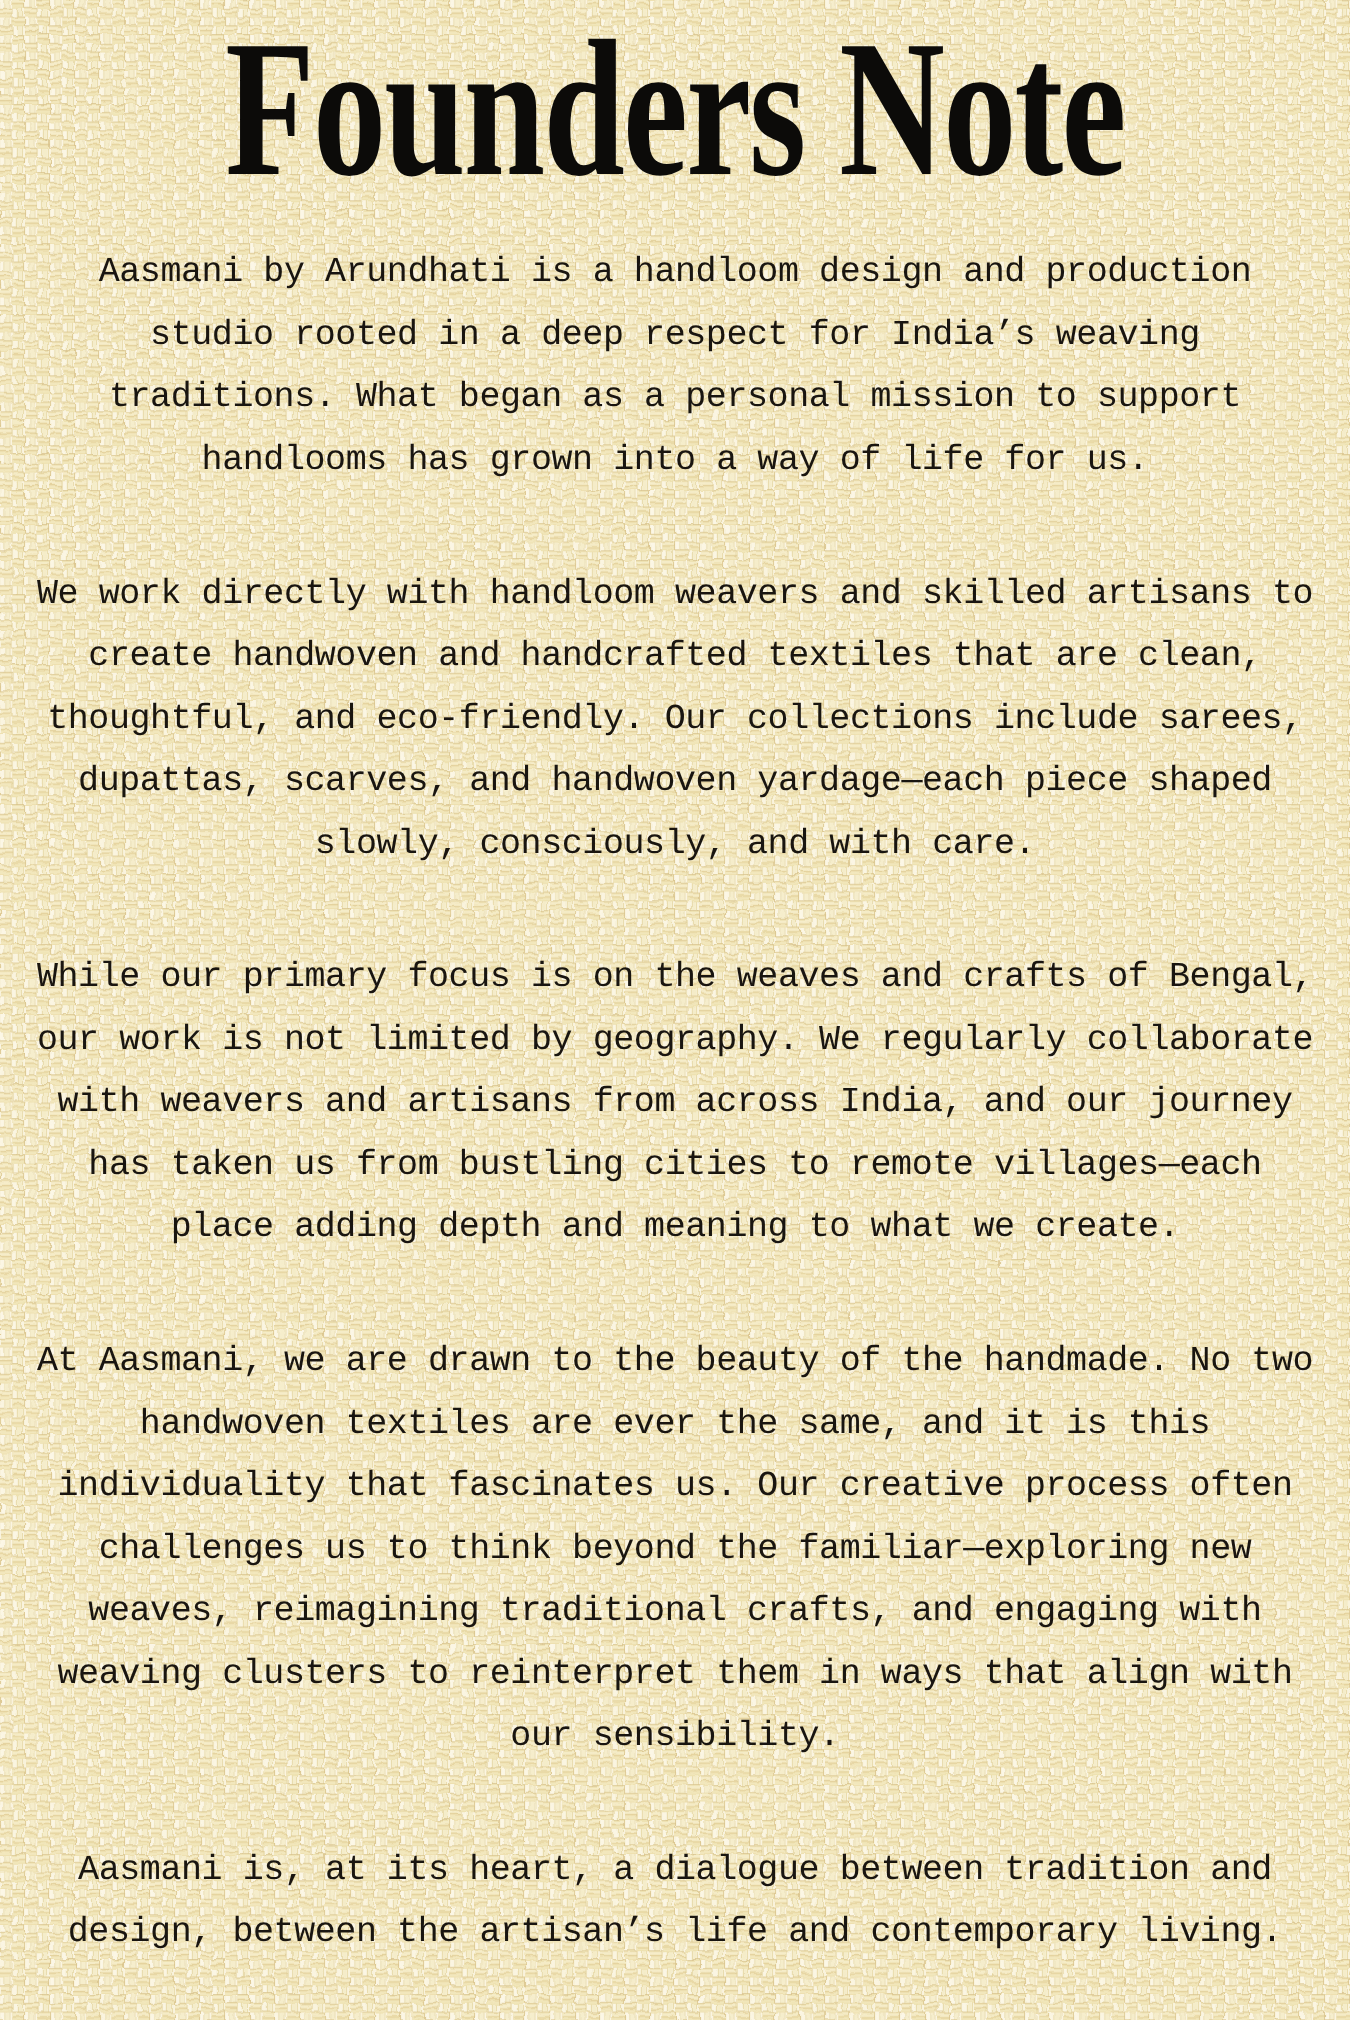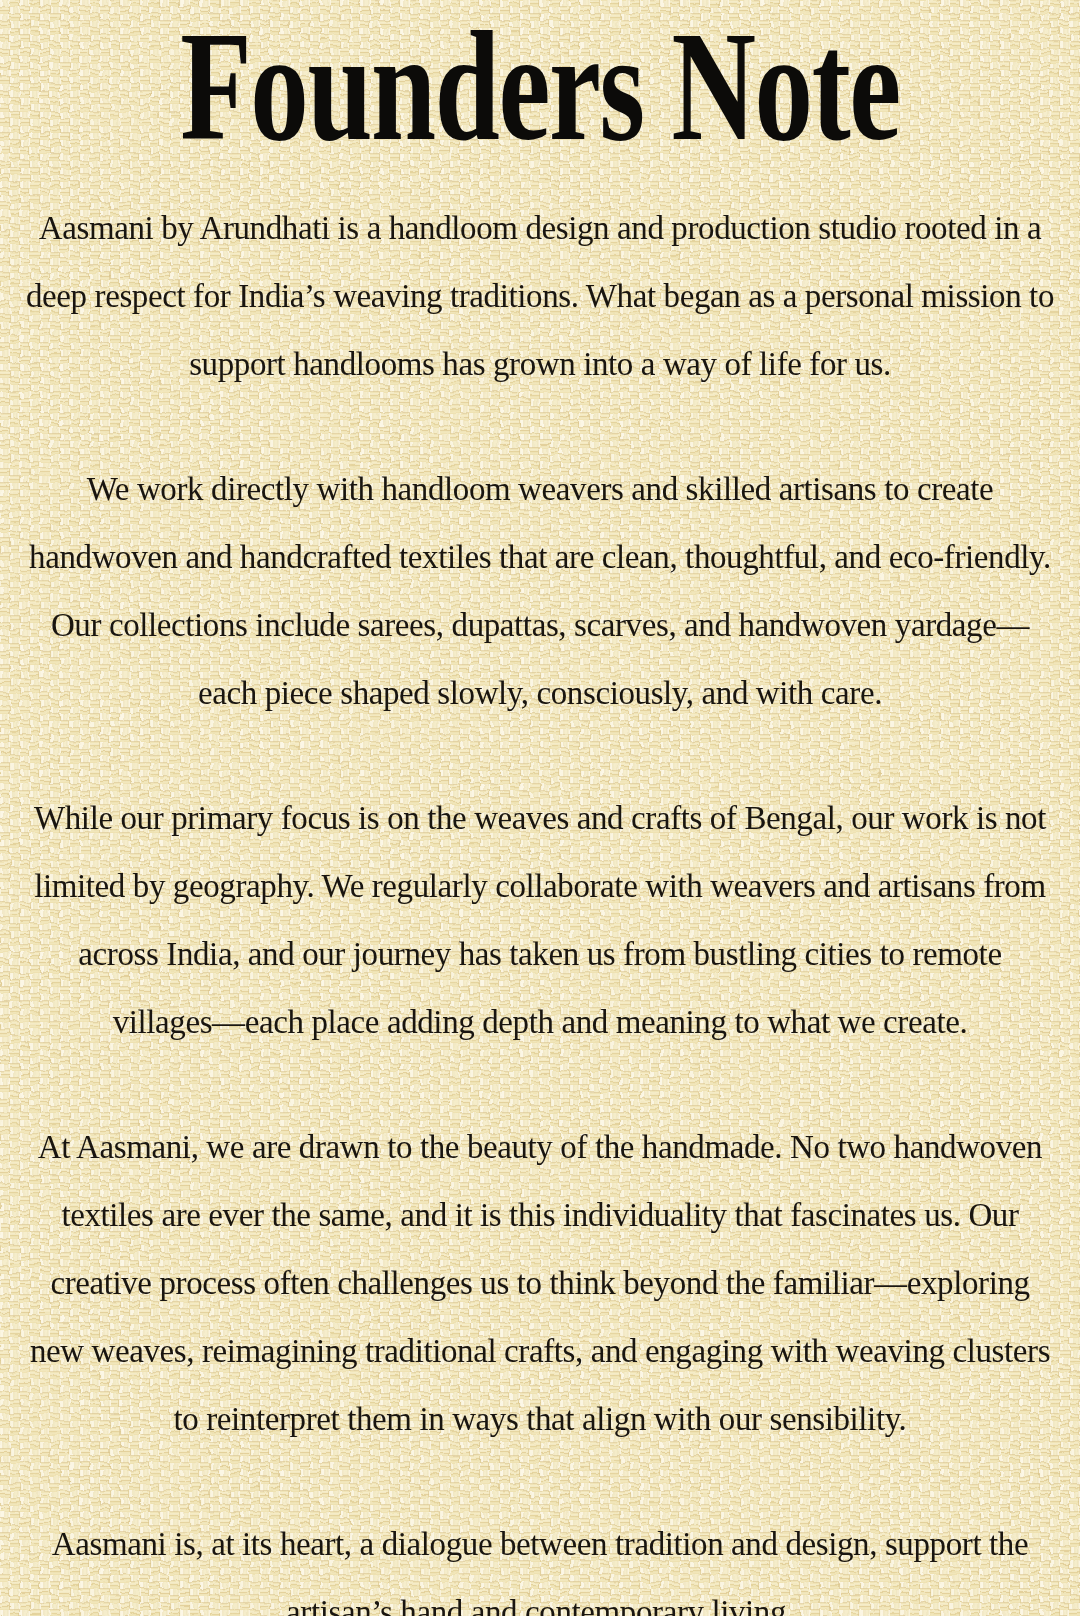--- a/index.html
+++ b/index.html
@@ -29,25 +29,26 @@
     line-height: 1.04;
     font-weight: 700;
     color: var(--title-text, #0c0b09);
     letter-spacing: -0.012em;
     transform: scaleX(0.75);
     transform-origin: 50% 50%;
     white-space: nowrap;
     margin-bottom: 26px;
   }
   .para {
-    font-size: 33px;
-    line-height: 68px;
+    font-size: 28px;
+    line-height: 50px;
     letter-spacing: -0.012em;
     color: var(--text, #191510);
     margin-bottom: 57px;
+    font-family: Liberation Mono, monospace;
   }
   .para:last-child { margin-bottom: 0; }
 </style>
 </head>
 <body>
 
 <svg class="bg-svg" width="1080" height="1616" viewBox="0 0 1080 1616" xmlns="http://www.w3.org/2000/svg" aria-hidden="true">
   <defs>
     <pattern id="weave" width="20" height="14" patternUnits="userSpaceOnUse">
       <rect width="20" height="14" fill="#f0e4b8"></rect>
@@ -97,14 +98,14 @@
   <rect x="0" y="0" width="1080" height="1616" filter="url(#blotch)" opacity="0.45"></rect>
   <rect x="0" y="0" width="1080" height="1616" filter="url(#speck)" opacity="0.35"></rect>
 </svg>
 
 <div class="page">
   <h1 class="title">Founders Note</h1>
   <p class="para">Aasmani by Arundhati is a handloom design and production studio rooted in a deep respect for India’s weaving traditions. What began as a personal mission to support handlooms has grown into a way of life for us.</p>
   <p class="para">We work directly with handloom weavers and skilled artisans to create handwoven and handcrafted textiles that are clean, thoughtful, and eco-friendly. Our collections include sarees, dupattas, scarves, and handwoven yardage—each piece shaped slowly, consciously, and with care.</p>
   <p class="para">While our primary focus is on the weaves and crafts of Bengal, our work is not limited by geography. We regularly collaborate with weavers and artisans from across India, and our journey has taken us from bustling cities to remote villages—each place adding depth and meaning to what we create.</p>
   <p class="para">At Aasmani, we are drawn to the beauty of the handmade. No two handwoven textiles are ever the same, and it is this individuality that fascinates us. Our creative process often challenges us to think beyond the familiar—exploring new weaves, reimagining traditional crafts, and engaging with weaving clusters to reinterpret them in ways that align with our sensibility.</p>
-  <p class="para">Aasmani is, at its heart, a dialogue between tradition and design, support the artisan’s hand and contemporary living.</p>
+  <p class="para">Aasmani is, at its heart, a dialogue between tradition and design, between the artisan’s life and contemporary living.</p>
 </div>
 
 </body></html>

